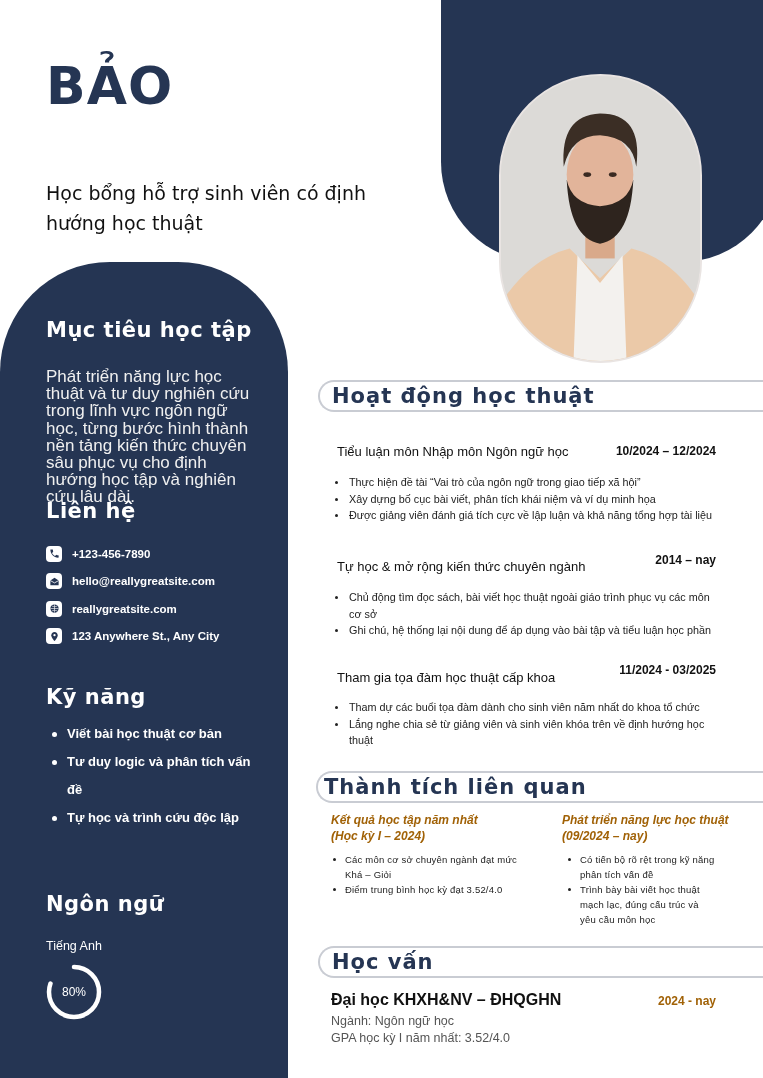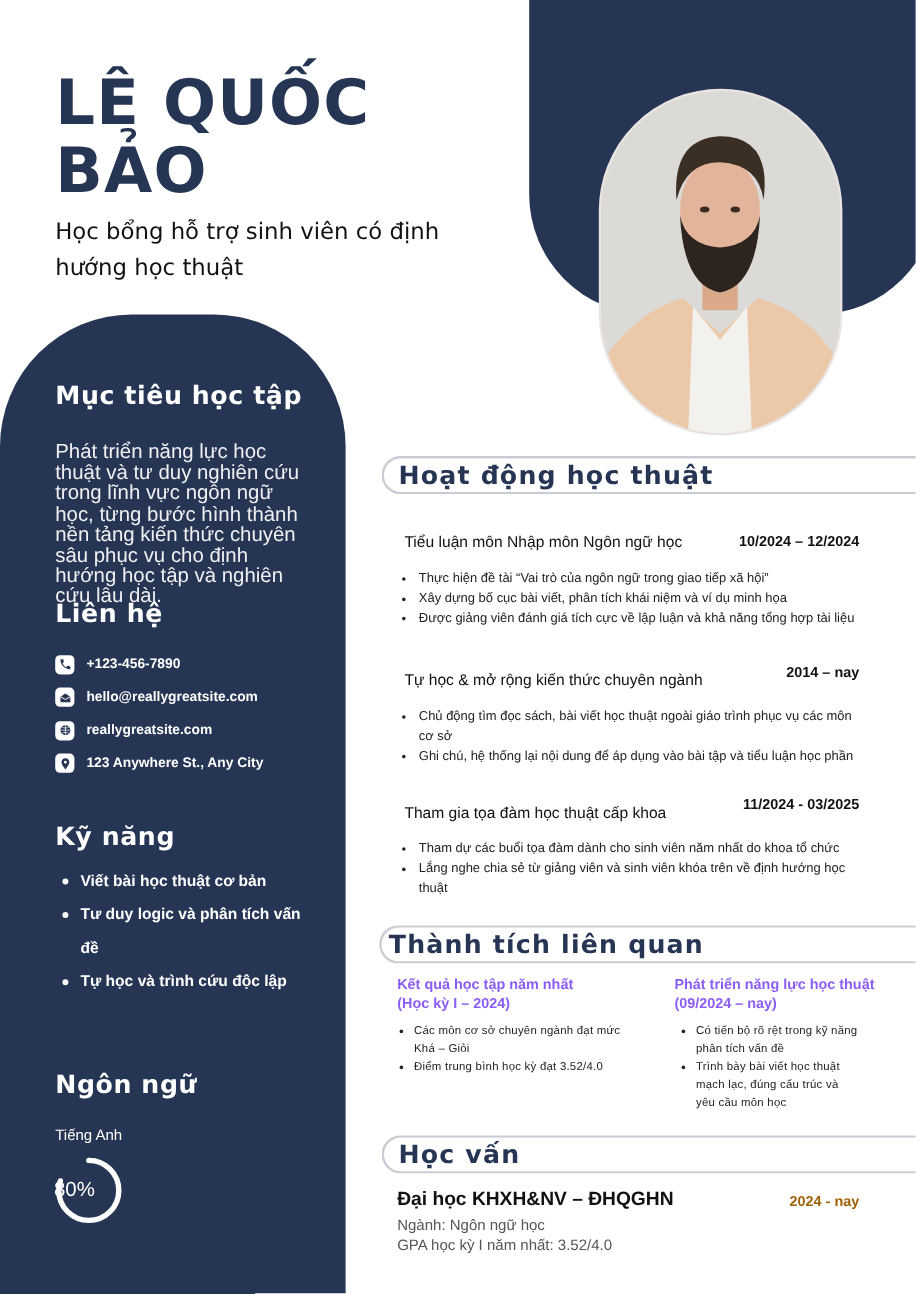--- a/index.html
+++ b/index.html
@@ -49,41 +49,41 @@
     width: 16px; height: 16px; background: #fff; border-radius: 4px; margin-right: 10px;
     display: flex; align-items: center; justify-content: center;
   }
   .contact-icon svg { width: 11px; height: 11px; }
   .skills-list { position: absolute; left: 52px; top: 458px; width: 200px; list-style: none; }
   .skills-list li { position: relative; padding-left: 15px; font-size: 13px; font-weight: bold; line-height: 28px; color: #fff; }
   .skills-list li::before { content: ""; position: absolute; left: 0; top: 12px; width: 5px; height: 5px; border-radius: 50%; background: #fff; }
   .lang-name { position: absolute; left: 46px; top: 677px; font-size: 12.5px; color: #fff; }
   .lang-ring { position: absolute; left: 45px; top: 701px; width: 58px; height: 58px; }
   .lang-ring svg { position: absolute; left: 0; top: 0; }
-  .lang-pct { position: absolute; left: 0; top: 0; width: 58px; height: 58px; line-height: 58px; font-size: 17px; color: #fff; }
+  .lang-pct { position: absolute; left: 0; top: 0; width: 58px; height: 58px; line-height: 58px; text-align: center; font-size: 12px; color: #fff; }
 
   
   .sec-header {
     position: absolute; left: 318px; width: 460px; height: 32px;
     border: 2px solid #c9ccd3; border-right: none; border-radius: 16px 0 0 16px;
   }
   .sec-title {
     position: absolute; left: 12px; top: 0px;
     font-family: "DejaVu Sans", sans-serif; font-weight: bold; font-size: 21px; line-height: 28px;
     letter-spacing: 1px; color: #253553; white-space: nowrap;
   }
 
   .entry-title { position: absolute; left: 337px; font-size: 13px; font-weight: normal; color: #111; }
   .entry-date { position: absolute; font-size: 12px; font-weight: bold; color: #111; text-align: right; right: 47px; }
   .bullets { position: absolute; left: 333px; width: 390px; list-style: none; }
   .bullets li { position: relative; padding-left: 16px; font-size: 10.8px; line-height: 16.5px; color: #222; }
   .bullets li::before { content: ""; position: absolute; left: 2px; top: 7px; width: 3px; height: 3px; border-radius: 50%; background: #222; }
 
   .ach-col { position: absolute; width: 200px; }
-  .ach-title { font-size: 12px; font-weight: bold; line-height: 16px; color: #8b5cf6; }
+  .ach-title { font-size: 12px; font-weight: bold; line-height: 16px; color: #a16207; font-style: italic; }
   .ach-list { list-style: none; margin-top: 8px; }
   .ach-list li { position: relative; padding-left: 14px; font-size: 9.5px; line-height: 15px; color: #222; letter-spacing: 0.2px; }
   .ach-list li::before { content: ""; position: absolute; left: 2px; top: 6px; width: 3px; height: 3px; border-radius: 50%; background: #222; }
 
   .edu-school { position: absolute; left: 331px; top: 991px; font-size: 16px; font-weight: bold; color: #111; }
   .edu-date { position: absolute; right: 47px; top: 994px; font-size: 12px; font-weight: bold; color: #a16207; }
   .edu-line { position: absolute; left: 331px; font-size: 12.5px; color: #555; }
 </style>
 </head>
 <body>
@@ -105,21 +105,20 @@
     <path d="M67 105 Q70 165 101 170 Q132 165 135 105 Q130 130 101 132 Q72 130 67 105 Z" fill="#2e241e"></path>
 
     <path d="M64 92 Q60 40 101 38 Q145 38 138 92 Q134 62 101 60 Q72 60 64 92 Z" fill="#3b2e25"></path>
 
     <ellipse cx="88" cy="100" rx="4" ry="2.5" fill="#3a2a22"></ellipse>
     <ellipse cx="114" cy="100" rx="4" ry="2.5" fill="#3a2a22"></ellipse>
   </svg>
 </div>
 
 <div class="name">
-  <div>LÊ QUỐC</div>
   <div>BẢO</div>
 </div>
 <div class="subtitle">Học bổng hỗ trợ sinh viên có định hướng học thuật</div>
 
 <div class="left-panel">
   <div class="lp-heading" style="top:56px;">Mục tiêu học tập</div>
   <div class="objective">Phát triển năng lực học thuật và tư duy nghiên cứu trong lĩnh vực ngôn ngữ học, từng bước hình thành nền tảng kiến thức chuyên sâu phục vụ cho định hướng học tập và nghiên cứu lâu dài.</div>
 
   <div class="lp-heading" style="top:237px;">Liên hệ</div>
   <ul class="contact-list">

